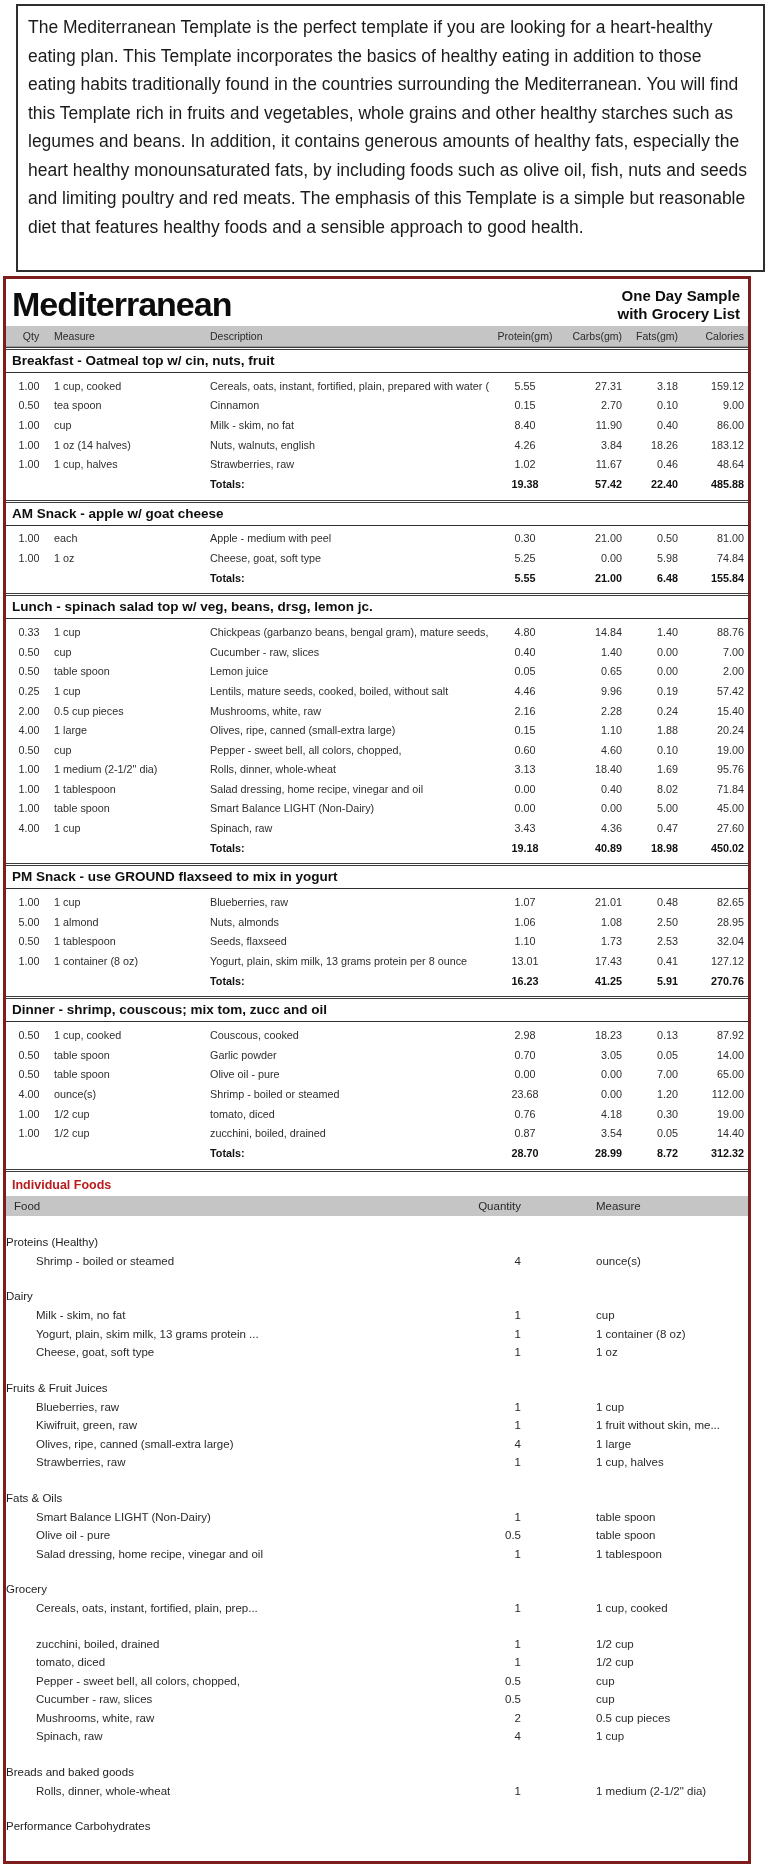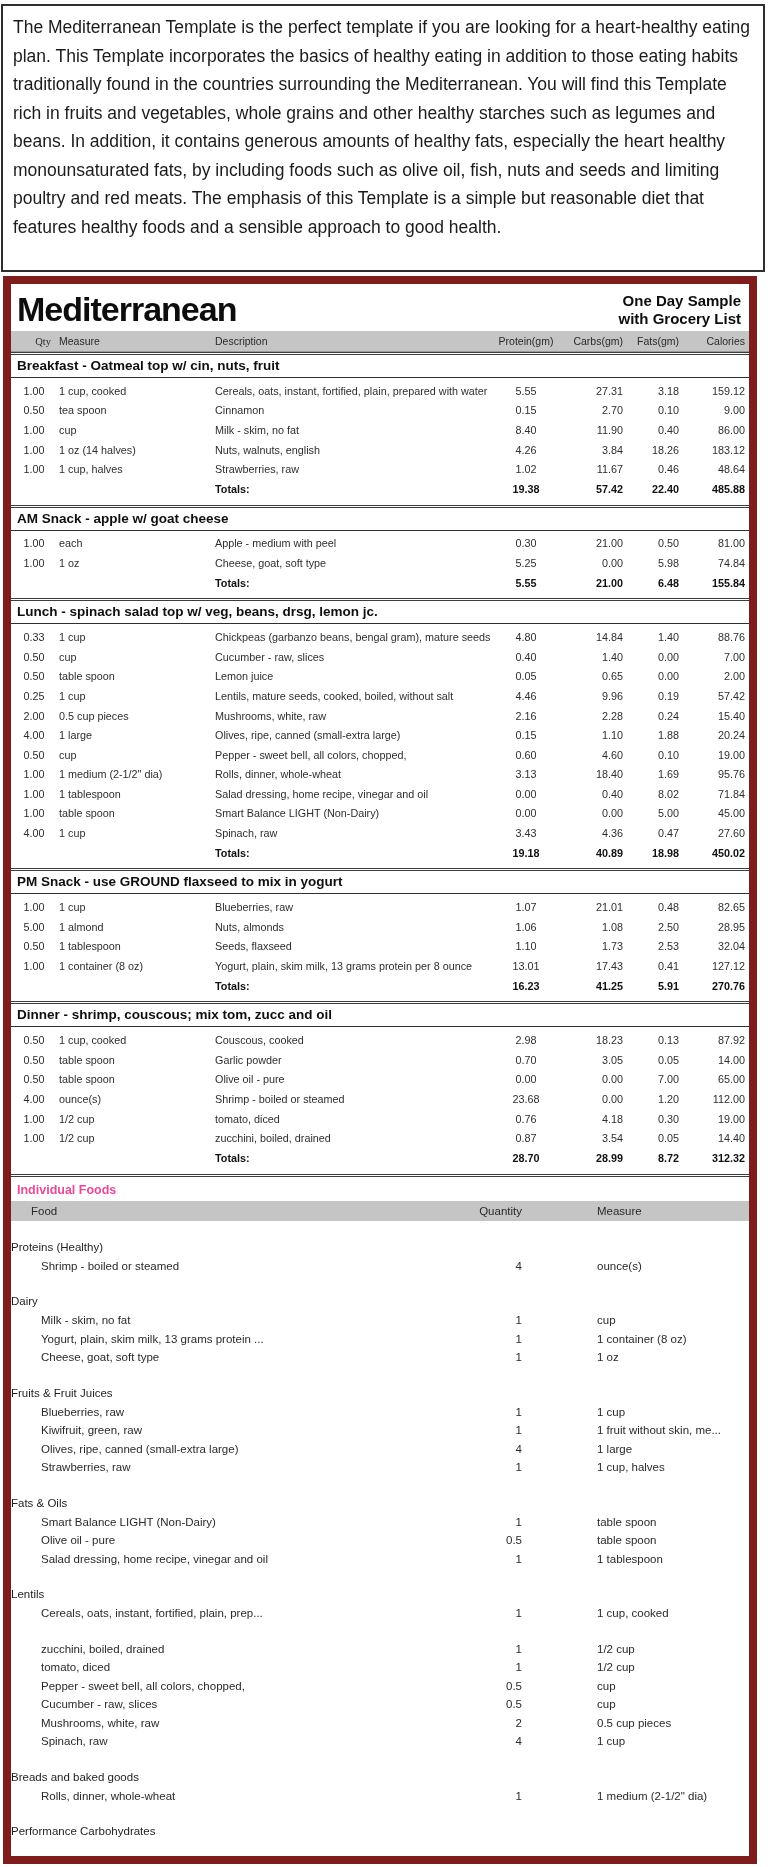--- a/index.html
+++ b/index.html
@@ -6,66 +6,66 @@
   html,body { background:#ffffff; }
   body {
     width:768px; height:1867px;
     font-family:"Liberation Sans","DejaVu Sans",sans-serif;
     color:#222; position:relative;
   }
   .page { position:absolute; inset:0; background:#fff; }
 
   
   .intro-box {
-    position:absolute; left:1px; right:3px; top:4px; height:268px;
+    position:absolute; left:16px; right:3px; top:4px; height:268px;
     border:2px solid #2e2e2e; background:#fff; padding:7px 10px 0 10px;
   }
   .intro-box p { font-size:17.5px; line-height:28.5px; color:#1b1b1b; }
 
   
   .main-box {
-    position:absolute; left:3px; right:11px; top:276px; height:1588px;
-    border:8px solid #7f1d1d; background:#fff; overflow:hidden;
+    position:absolute; left:3px; right:17px; top:276px; height:1588px;
+    border:3px solid #7f1d1d; background:#fff; overflow:hidden;
   }
 
   .main-header { display:flex; justify-content:space-between; align-items:flex-start; padding:5px 8px 2px 6px; }
   .main-title { font-size:34px; font-weight:700; letter-spacing:-1px; color:#0d0d0d; line-height:40px; }
   .main-subtitle { text-align:right; font-size:15px; font-weight:700; color:#0d0d0d; line-height:18px; padding-top:3px; }
 
   
   .cols { display:flex; align-items:center; }
   .c-qty      { width:34px;  text-align:center; flex:none; }
   .c-measure  { width:160px; padding-left:8px; flex:none; white-space:nowrap; overflow:hidden; }
   .c-desc     { flex:1; padding-left:4px; white-space:nowrap; overflow:hidden; }
   .c-protein  { width:70px; text-align:center; flex:none; }
   .c-carbs    { width:62px; text-align:right; flex:none; }
   .c-fats     { width:56px; text-align:right; flex:none; }
   .c-cal      { width:66px; text-align:right; flex:none; }
 
   .table-colhead {
     background:#c5c5c5; height:21px; font-size:10.5px; color:#2a2a2a;
     padding:0 4px 0 6px; border-bottom:1px solid #9a9a9a;
   }
-  .table-colhead .c-qty { text-align:right; padding-left:4px;font-family:Liberation Serif, serif; }
+  .table-colhead .c-qty { text-align:center; padding-left:4px; }
 
   .meal-section { border-top:3px double #3c3c3c; }
   .meal-section-header {
     font-size:13.5px; font-weight:700; color:#0f0f0f;
     padding:2px 6px 3px 6px; border-bottom:1px solid #2f2f2f; line-height:17px;
   }
   .meal-rows { padding:3px 4px 6px 6px; }
   .meal-row { height:19.6px; font-size:10.8px; color:#2e2e2e; }
   .meal-row.totals { font-weight:700; color:#111; }
 
   .big-divider { border-top:3px double #3c3c3c; }
 
   
-  .if-title { font-size:12.5px; font-weight:700; color:#ec4899; padding:6px 6px 4px 6px; }
+  .if-title { font-size:12.5px; font-weight:700; color:#b91c1c; padding:6px 6px 4px 6px; }
   .if-cols { display:flex; align-items:center; }
-  .if-food    { flex:1; padding-left:20px; white-space:nowrap; overflow:hidden; }
+  .if-food    { flex:1; padding-left:8px; white-space:nowrap; overflow:hidden; }
   .if-qty     { width:76px; text-align:right; flex:none; }
   .if-measure { width:152px; margin-left:75px; flex:none; white-space:nowrap; overflow:hidden; padding-right:4px; }
   .if-colhead { background:#c5c5c5; height:20px; font-size:11.5px; color:#2a2a2a; }
   .if-group { margin-top:17px; }
   .if-group-name { font-size:11.5px; color:#1e1e1e; line-height:19px; }
   .if-item { font-size:11.5px; color:#2a2a2a; line-height:18.5px; }
   .if-item .if-food { padding-left:30px; }
 </style>
 </head>
 <body>
@@ -546,21 +546,21 @@
 
           <div class="if-item if-cols">
             <span class="if-food">Salad dressing, home recipe, vinegar and oil</span>
             <span class="if-qty">1</span>
             <span class="if-measure">1 tablespoon</span>
           </div>
 
       </div>
 
       <div class="if-group">
-        <div class="if-group-name">Lentils</div>
+        <div class="if-group-name">Grocery</div>
 
           <div class="if-item if-cols">
             <span class="if-food">Cereals, oats, instant, fortified, plain, prep...</span>
             <span class="if-qty">1</span>
             <span class="if-measure">1 cup, cooked</span>
           </div>
 
       </div>
 
       <div class="if-group">

